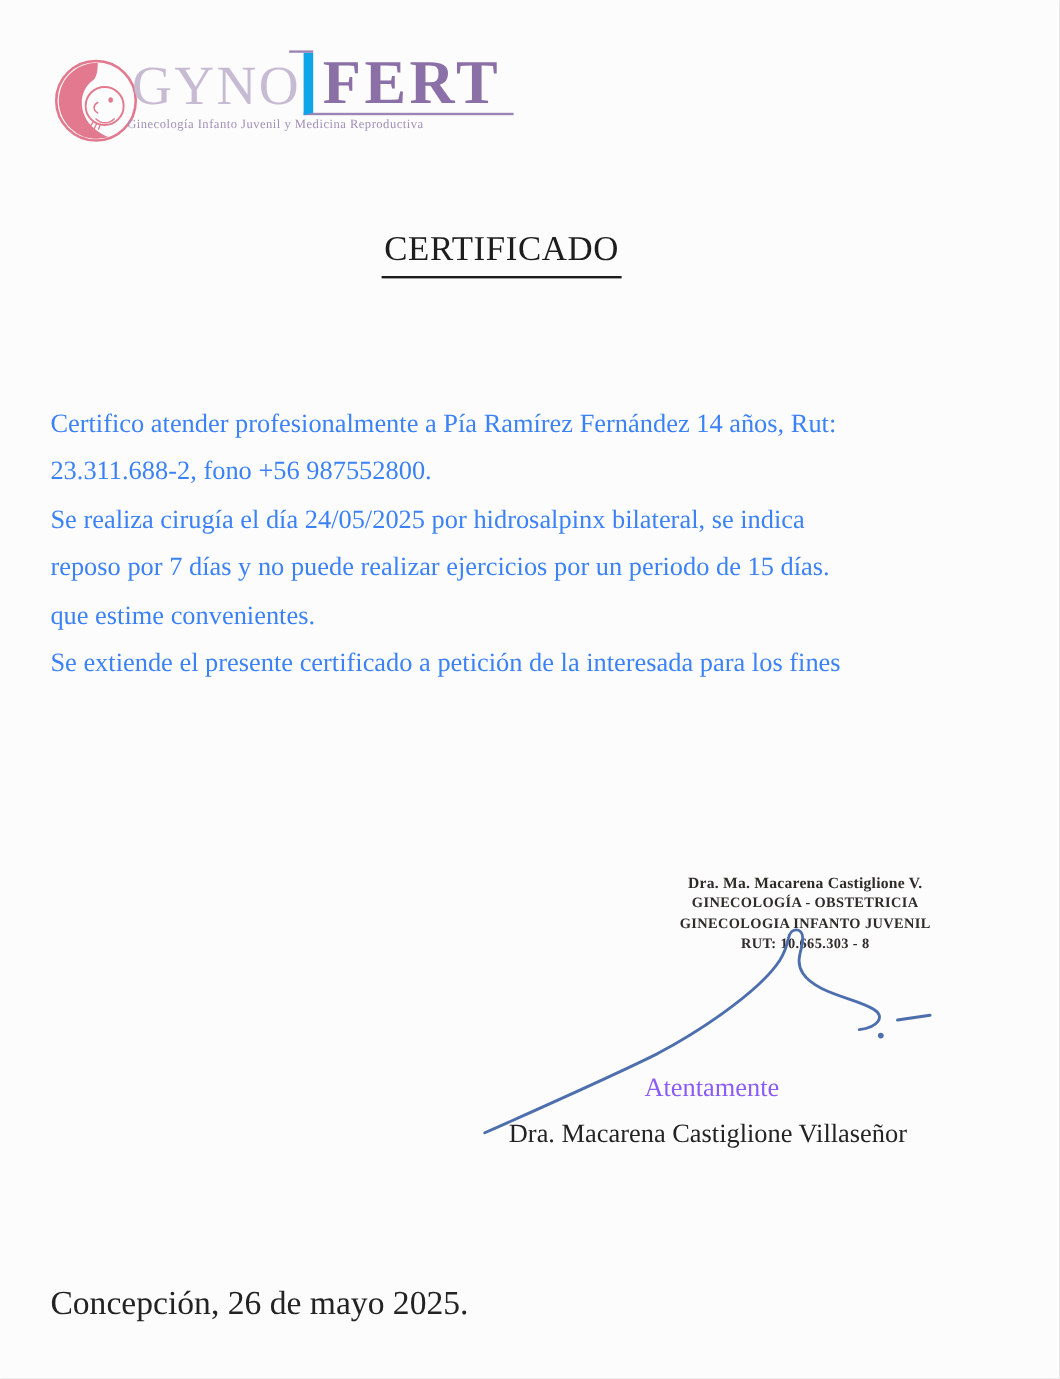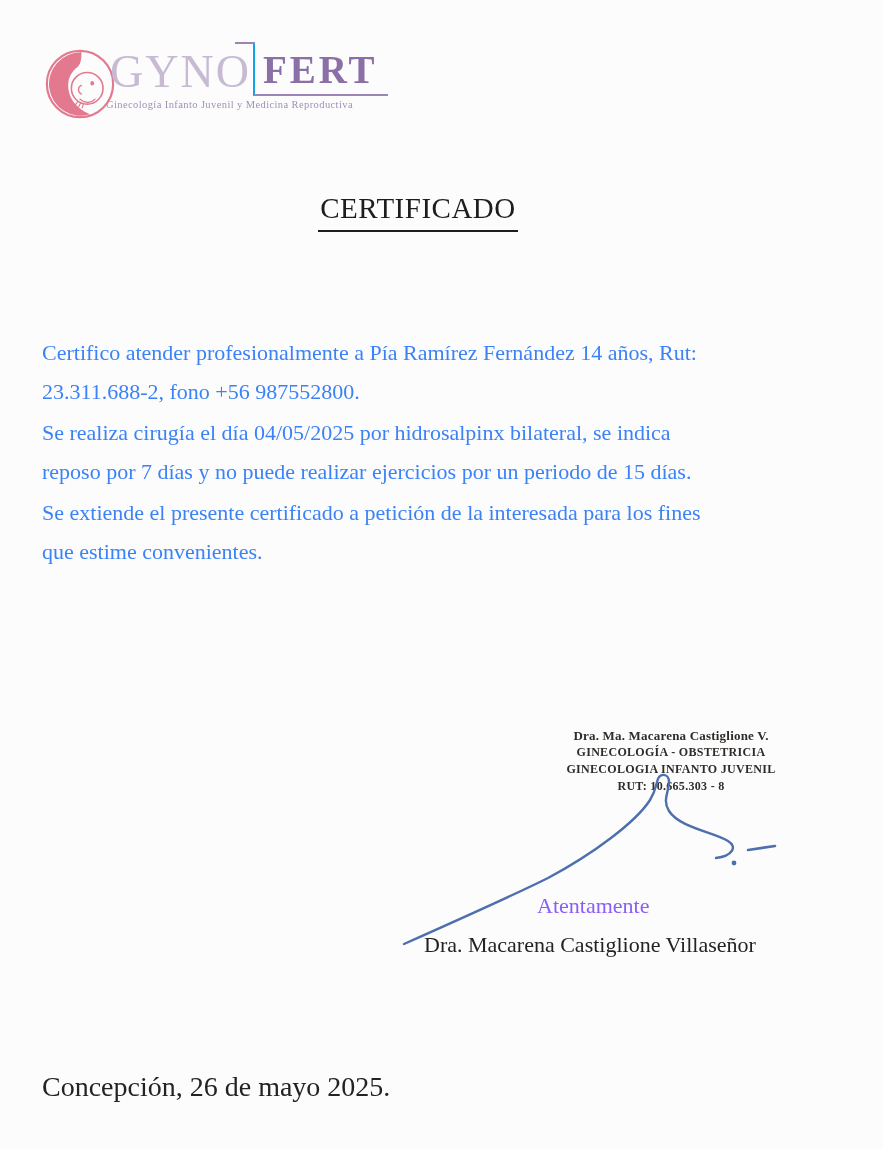--- a/index.html
+++ b/index.html
@@ -19,24 +19,24 @@
   .logo{position:absolute;left:44px;top:44px;display:flex;align-items:flex-start;}
   .logo-mark{width:72px;height:72px;margin-top:4px;}
   .logo-text{margin-left:-6px;}
   .brand-row{display:flex;align-items:flex-end;height:52px;}
   .brand-gyno{
     font-size:46px;line-height:48px;font-weight:400;
     color:#c7bbd3;letter-spacing:2px;
   }
   .brand-fert{
     position:relative;
-    font-size:39px;line-height:48px;font-weight:700;
+    font-size:52px;line-height:48px;font-weight:700;
     color:#8a70a6;letter-spacing:3px;
     padding:2px 10px 0 8px;margin-left:2px;
-    border-left:2px solid #0ea5e9;
+    border-left:8px solid #0ea5e9;
     border-bottom:2px solid #9c85b4;
   }
   .brand-fert::before{
     content:"";position:absolute;top:-2px;left:-20px;width:20px;height:2px;
     background:#9c85b4;
   }
   .logo-tagline{
     margin-top:3px;margin-left:-4px;
     font-size:10.5px;letter-spacing:.4px;
     color:#a18fb8;white-space:nowrap;
@@ -105,26 +105,26 @@
   <div class="title-wrap">
     <h1 class="title" style="margin:0;">CERTIFICADO</h1>
   </div>
 
   <main class="body">
     <p class="para">
       <span class="line" style="display:block">Certifico atender profesionalmente a Pía Ramírez Fernández 14 años, Rut:</span>
       <span class="line" style="display:block">23.311.688-2, fono +56 987552800.</span>
     </p>
     <p class="para">
-      <span class="line" style="display:block">Se realiza cirugía el día 04/05/2025 por hidrosalpinx bilateral, se indica</span>
+      <span class="line" style="display:block">Se realiza cirugía el día 24/05/2025 por hidrosalpinx bilateral, se indica</span>
       <span class="line" style="display:block">reposo por 7 días y no puede realizar ejercicios por un periodo de 15 días.</span>
     </p>
     <p class="para">
+      <span class="line" style="display:block">que estime convenientes.</span>
       <span class="line" style="display:block">Se extiende el presente certificado a petición de la interesada para los fines</span>
-      <span class="line" style="display:block">que estime convenientes.</span>
     </p>
   </main>
 
   <div class="stamp">
     <div class="stamp-line1">Dra. Ma. Macarena Castiglione V.</div>
     <div class="stamp-line">GINECOLOGÍA - OBSTETRICIA</div>
     <div class="stamp-line">GINECOLOGIA INFANTO JUVENIL</div>
     <div class="stamp-line">RUT: 10.665.303 - 8</div>
   </div>
 

